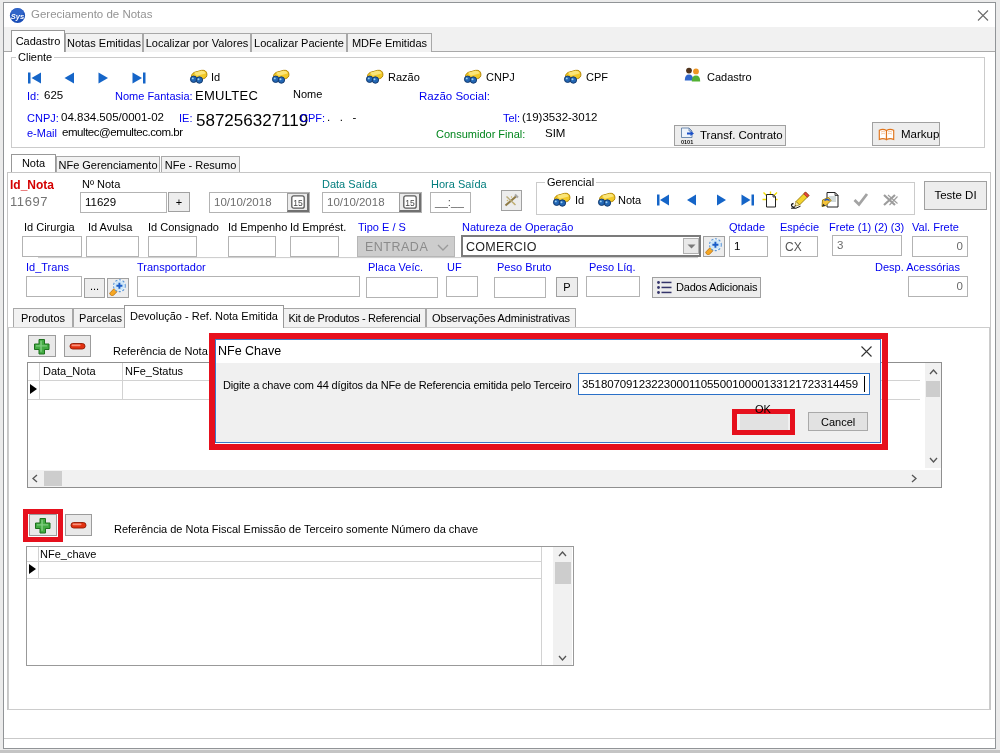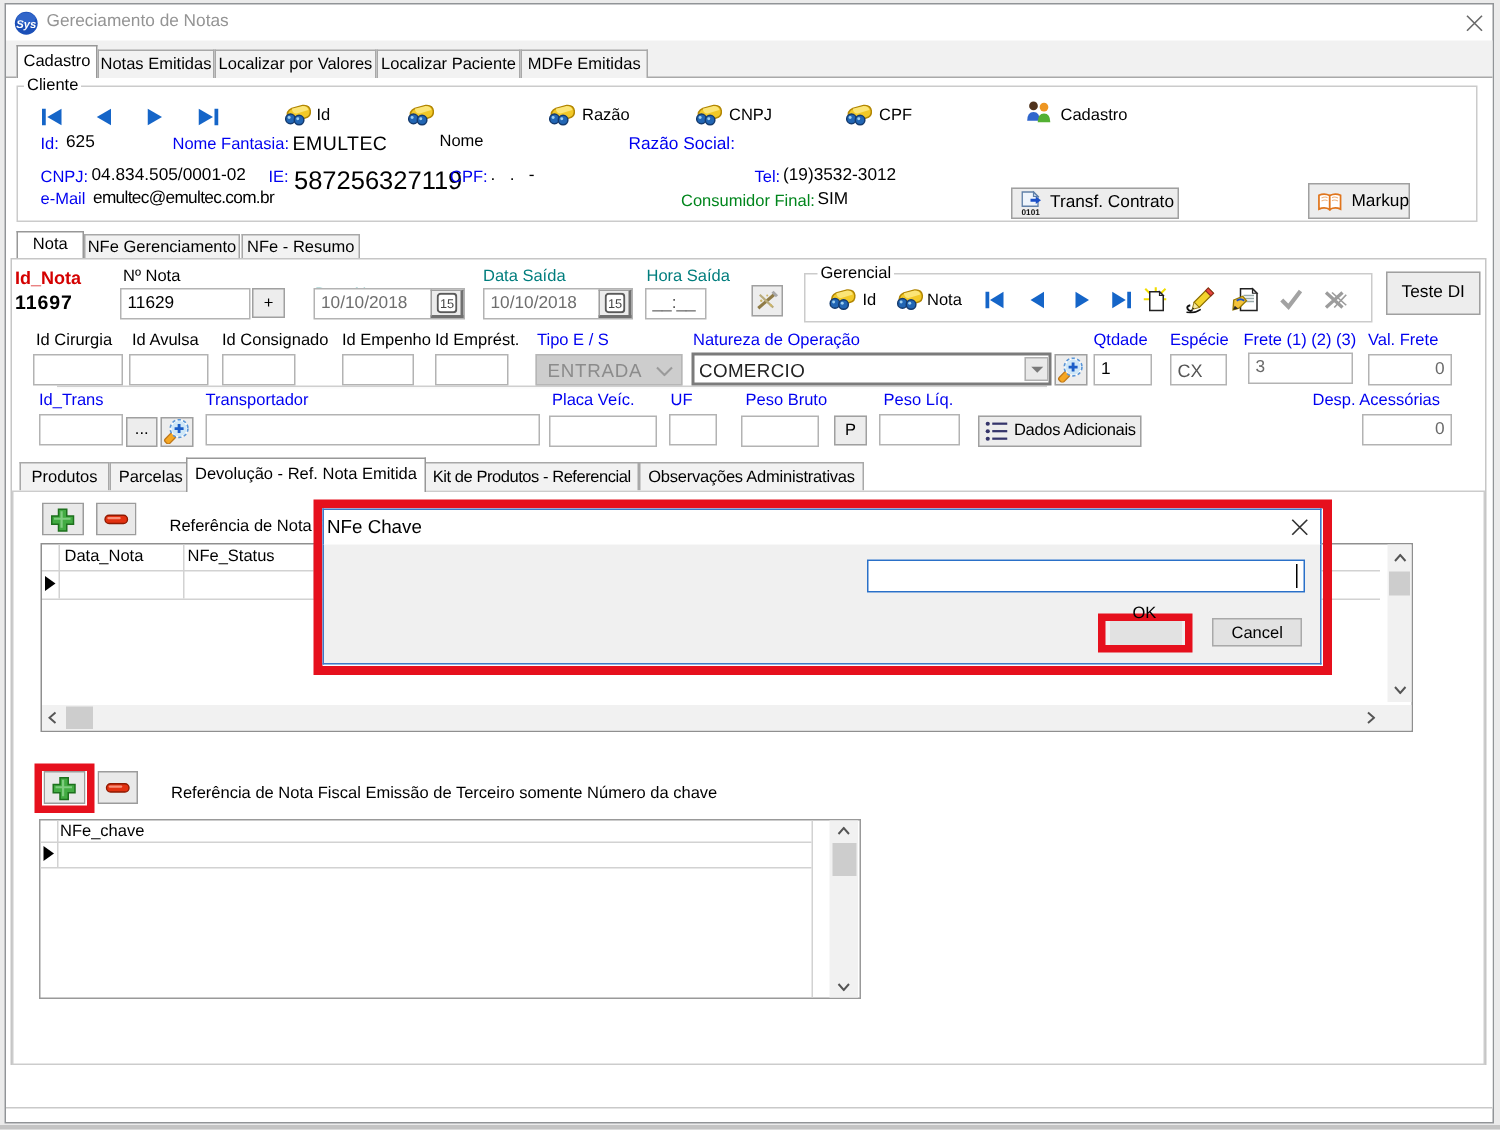--- a/index.html
+++ b/index.html
@@ -127,21 +127,21 @@
 <div class="lbl blue" style="left:27px;top:112px">CNPJ:</div>
 <div class="lbl" style="left:61px;top:111px;font-size:11.5px">04.834.505/0001-02</div>
 <div class="lbl blue" style="left:179px;top:112px">IE:</div>
 <div class="lbl" style="left:196px;top:111px;font-size:17px">587256327119</div>
 <div class="lbl blue" style="left:300px;top:112px">CPF:</div>
 <div class="lbl" style="left:327px;top:111px;font-size:11.5px">.&nbsp;&nbsp;&nbsp;.&nbsp;&nbsp;&nbsp;-</div>
 <div class="lbl blue" style="left:503px;top:112px">Tel:</div>
 <div class="lbl" style="left:522px;top:111px;font-size:11.5px">(19)3532-3012</div>
 <div class="lbl blue" style="left:27px;top:127px">e-Mail</div>
 <div class="lbl" style="left:62px;top:126px;font-size:11.5px;letter-spacing:-0.45px">emultec@emultec.com.br</div>
-<div class="lbl" style="left:454px;top:128px;color:#00851c">Consumidor Final:</div>
+<div class="lbl" style="left:436px;top:128px;color:#00851c">Consumidor Final:</div>
 <div class="lbl" style="left:545px;top:127px;font-size:11.5px">SIM</div>
 <div class="btn" style="left:674px;top:125px;width:112px;height:21px"></div>
 <svg style="left:679px;top:127px" width="17" height="17" viewBox="0 0 17 17">
 <path d="M2.5 1 L10 1 L13 4 L13 10.5 L2.5 10.5 Z" fill="#eef4fb" stroke="#6080a8" stroke-width="0.9"></path>
 <path d="M10 1 L10 4 L13 4 Z" fill="#c8d8ee" stroke="#6080a8" stroke-width="0.8"></path>
 <path d="M8 5.5 L11.5 5.5 L11.5 4 L15 6.5 L11.5 9 L11.5 7.5 L8 7.5 Z" fill="#1b50c8"></path>
 <text x="2" y="16.5" font-size="5.5" font-weight="bold" font-family="Liberation Sans" fill="#111">0101</text>
 </svg>
 <div class="lbl" style="left:700px;top:129px;font-size:11.5px">Transf. Contrato</div>
 <div class="btn" style="left:872px;top:122px;width:68px;height:24px"></div>
@@ -151,21 +151,21 @@
 <path d="M3 5 Q5.5 3.8 7 4.8 M3 7 Q5.5 5.8 7 6.8 M10 4.8 Q11.5 3.8 14 5 M10 6.8 Q11.5 5.8 14 7" stroke="#f0b27c" stroke-width="0.7" fill="none"></path>
 </svg>
 <div class="lbl" style="left:901px;top:128px;font-size:11.5px">Markup</div>
 
 <div class="abs" style="left:7px;top:172px;width:984px;height:538px;background:#fff;border:1px solid #c6c6c6"></div>
 <div class="tab" style="left:56px;top:156px;width:104px;height:16px;line-height:16px">NFe Gerenciamento</div>
 <div class="tab" style="left:161px;top:156px;width:79px;height:16px;line-height:16px">NFe - Resumo</div>
 <div class="tabsel" style="left:11px;top:154px;width:45px;height:18px;line-height:17px">Nota</div>
 
 <div class="lbl" style="left:10px;top:178px;color:#d40000;font-weight:bold;font-size:12px">Id_Nota</div>
-<div class="lbl" style="left:10px;top:194px;color:#000000;font-weight:bold;font-size:13px;letter-spacing:0.6px">11697</div>
+<div class="lbl" style="left:10px;top:194px;color:#737373;font-weight:normal;font-size:13px;letter-spacing:0.6px">11697</div>
 <div class="lbl" style="left:82px;top:178px">Nº Nota</div>
 <div class="fld" style="left:80px;top:192px;width:87px;height:21px"><span>11629</span></div>
 <div class="btn" style="left:168px;top:192px;width:22px;height:20px;line-height:18px">+</div>
 <div class="lbl teal" style="left:210px;top:190px">Data Nota</div>
 <div class="fld" style="left:209px;top:192px;width:101px;height:21px"><span style="color:#6e6e6e">10/10/2018</span></div>
 <div class="abs" style="left:287px;top:193px;width:22px;height:19px;background:#ececec;border:1px solid #9f9f9f;border-right:2px solid #707070;border-bottom:2px solid #707070"></div>
 <svg style="left:291px;top:195px" width="14" height="14" viewBox="0 0 14 14">
       <use href="#cal"></use>
     </svg>
 <div class="lbl teal" style="left:322px;top:178px">Data Saída</div>
@@ -383,20 +383,22 @@
       <path d="M1 1 L4.5 5 L8 1" stroke="#555" stroke-width="1.3" fill="none"></path>
     </svg>
 
 <div class="abs" style="left:209px;top:333px;width:679px;height:117px;border:6px solid #e6101d;z-index:10"></div>
 <div class="abs" style="left:215px;top:339px;width:666px;height:104px;background:#f0f0f0;border:1px solid #3c79c8;border-top:none;z-index:11"></div>
 <div class="abs" style="left:215px;top:339px;width:666px;height:24px;background:#fff;border-top:1px solid #3c79c8;border-left:1px solid #3c79c8;border-right:1px solid #3c79c8;z-index:12"></div>
 <div class="lbl" style="left:218px;top:344px;font-size:12.5px;z-index:13">NFe Chave</div>
 <svg style="left:860px;top:346px;z-index:13" width="13" height="11" viewBox="0 0 13 11">
       <path d="M1.5 0.5 L11.5 10.5 M11.5 0.5 L1.5 10.5" stroke="#333" stroke-width="1.1"></path>
     </svg>
+<div class="lbl" style="left:223px;top:379px;z-index:13;letter-spacing:-0.15px">Digite a chave com 44 dígitos da NFe de Referencia emitida pelo Terceiro</div>
 <div class="abs" style="left:578px;top:373px;width:292px;height:22px;background:#fff;border:1px solid #2a70c8;z-index:13"></div>
+<div class="lbl" style="left:582px;top:378px;z-index:14;font-size:11.5px;letter-spacing:-0.1px">35180709123223000110550010000133121723314459</div>
 <div class="abs" style="left:864px;top:376px;width:1px;height:16px;background:#000;z-index:14"></div>
 <div class="abs" style="left:732px;top:409px;width:63px;height:26px;border:5px solid #e6101d;z-index:14"></div>
 <div class="abs" style="left:740px;top:414px;width:48px;height:16px;background:#e2e2e2;z-index:13"></div>
 <div class="lbl" style="left:755px;top:403px;z-index:15">OK</div>
 <div class="abs" style="left:808px;top:412px;width:60px;height:19px;background:#e2e2e2;border:1px solid #a9a9a9;z-index:13"></div>
 <div class="lbl" style="left:821px;top:416px;z-index:15">Cancel</div>
 </div>
 
 </body></html>

